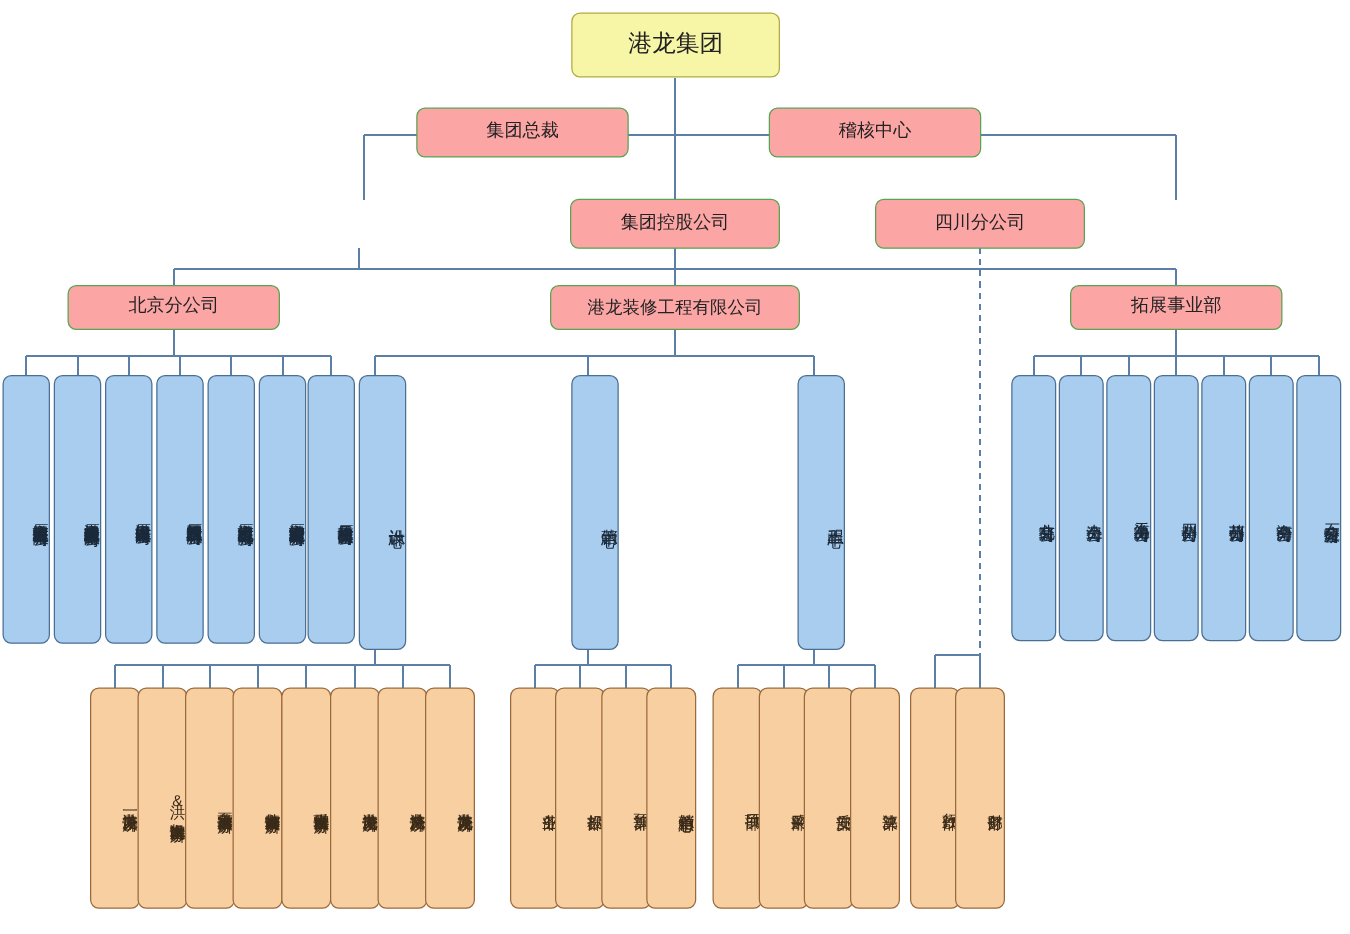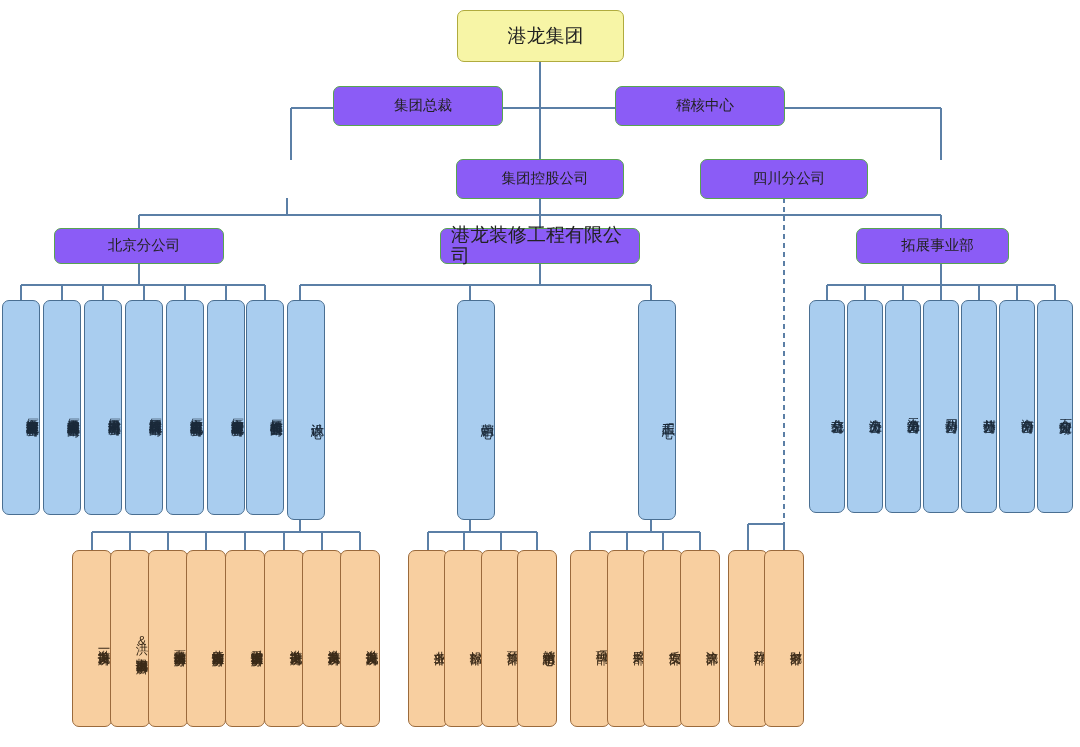--- a/index.html
+++ b/index.html
@@ -1,22 +1,22 @@
 <!DOCTYPE html>
 <html><head>
 <meta charset="utf-8">
 <style>
   html,body{margin:0;padding:0;background:#ffffff;}
   body{font-family:"Liberation Sans","DejaVu Sans",sans-serif;}
   #chart{position:relative;width:1080px;height:747px;background:#fff;overflow:hidden;}
   #svg-links{position:absolute;left:0;top:0;width:1080px;height:747px;pointer-events:none;}
-  .node{position:absolute;box-sizing:border-box;border-radius:7px;display:flex;align-items:center;justify-content:center;padding-left:10px;}
+  .node{position:absolute;box-sizing:border-box;border-radius:7px;display:flex;align-items:center;justify-content:center;text-align:center;}
   .node span{display:block;line-height:1.08;}
   .n-root{background:#f7f5a6;border:1.4px solid #b0ab3e;font-size:19px;color:#222;}
-  .n-green{background:#8b5cf6;border:1.2px solid #58a451;font-size:14.5px;color:#222;}
+  .n-green{background:#fca5a5;border:1.2px solid #58a451;font-size:14.5px;color:#222;}
   .n-blue{background:#a9cdef;border:1.2px solid #4a6f92;font-size:13px;color:#1b2a3a;}
   .n-orange{background:#f8cfa0;border:1.2px solid #9b6a3c;font-size:12.5px;color:#3a2a18;}
   .vert{writing-mode:vertical-rl;text-orientation:upright;letter-spacing:0.5px;
         align-items:flex-start;justify-content:center;padding-top:7px;}
   .vert span{writing-mode:vertical-rl;text-orientation:upright;line-height:1.12;}
   .node.vert{display:flex;flex-direction:row;align-items:flex-start;justify-content:center;}
 </style>
 </head>
 <body>
 
@@ -114,24 +114,24 @@
   <div class="node n-green" style="left:456px;top:159px;width:168px;height:40px;">
     <span>集团控股公司</span>
   </div>
   <div class="node n-green" style="left:700px;top:159px;width:168px;height:40px;">
     <span>四川分公司</span>
   </div>
 
   <div class="node n-green" style="left:54px;top:228px;width:170px;height:36px;">
     <span>北京分公司</span>
   </div>
-  <div class="node n-green" style="left:440px;top:228px;width:200px;height:36px;font-size:19px;">
+  <div class="node n-green" style="left:440px;top:228px;width:200px;height:36px;font-size:14px;">
     <span>港龙装修工程有限公司</span>
   </div>
-  <div class="node n-green" style="left:856px;top:228px;width:153px;height:36px;">
+  <div class="node n-green" style="left:856px;top:228px;width:170px;height:36px;">
     <span>拓展事业部</span>
   </div>
 
   <div class="node n-blue vert" style="left:2px;top:300px;width:38px;height:215px;">
     <span>厦门市港龙装修工程有限公司</span>
   </div>
   <div class="node n-blue vert" style="left:43px;top:300px;width:38px;height:215px;">
     <span>厦门港龙天壹装修工程有限公司</span>
   </div>
   <div class="node n-blue vert" style="left:84px;top:300px;width:38px;height:215px;">

